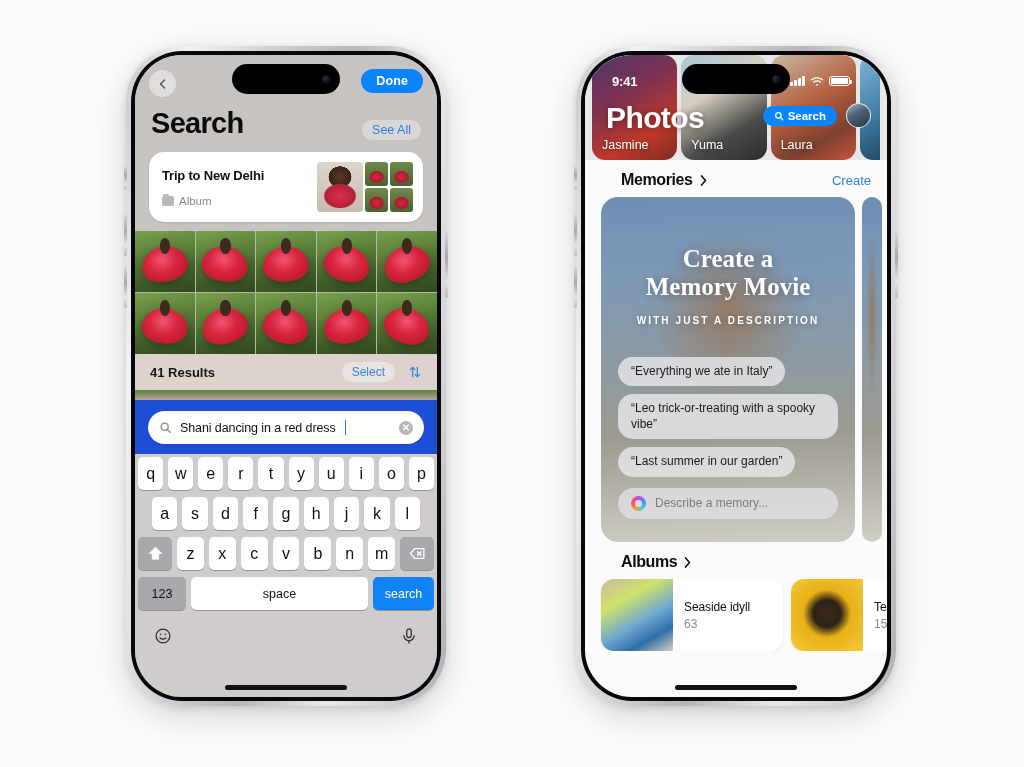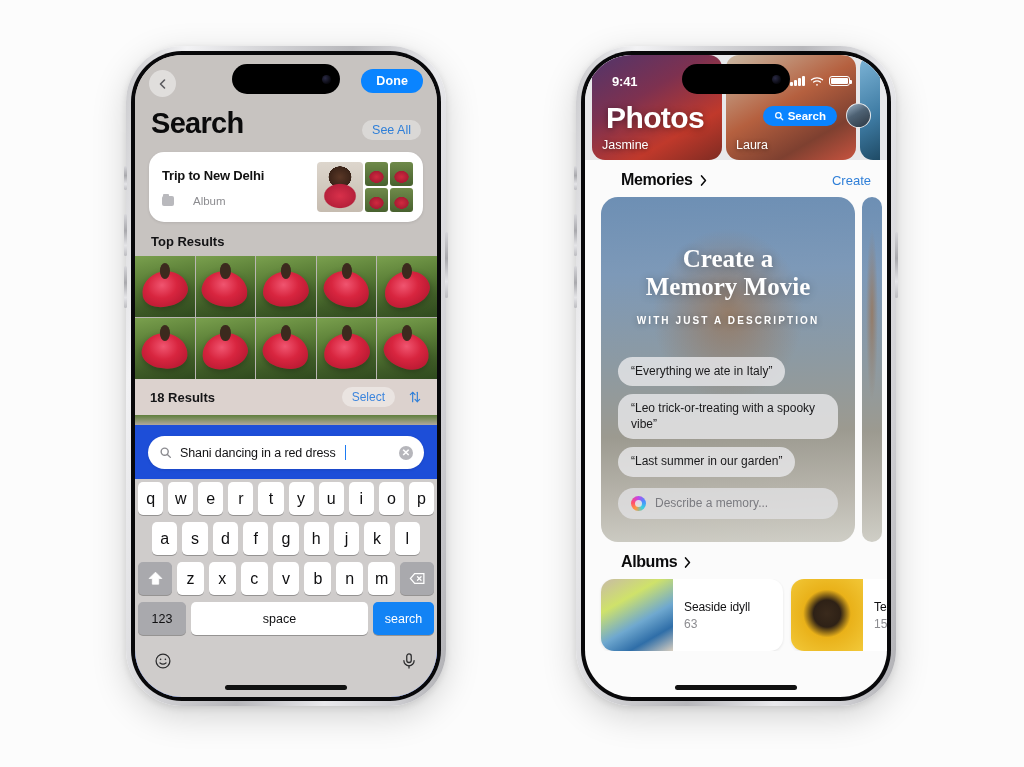--- a/index.html
+++ b/index.html
@@ -95,21 +95,21 @@
 
   .l-album-wrap { flex: none; padding: 5px 14px 9px 14px; background: #c7c3c0; }
   .album-card {
     background: #fff; border-radius: 15px;
     display: flex; align-items: center; justify-content: space-between;
     padding: 10px 10px 10px 13px;
     box-shadow: 0 1px 3px rgba(0,0,0,.10);
   }
   .album-meta { flex: 1; min-width: 0; }
   .album-name { font-size: 13px; font-weight: bold; color: #111; letter-spacing: -.2px; }
-  .album-sub { display: flex; align-items: center; gap: 19px; margin-top: 12px; }
+  .album-sub { display: flex; align-items: center; gap: 5px; margin-top: 12px; }
   .album-sub .glyph { width: 12px; height: 10px; background: #b9b9bd; border-radius: 2px; position: relative; }
   .album-sub .glyph::before {
     content: ""; position: absolute; top: -2px; left: 1px;
     width: 6px; height: 3px; background: #b9b9bd; border-radius: 1px 1px 0 0;
   }
   .album-sub span { font-size: 11.5px; color: #8c8c90; }
 
   .album-thumbs { display: flex; gap: 2px; }
   .thumb-big {
     width: 46px; height: 50px; border-radius: 4px;
@@ -391,37 +391,36 @@
               <div class="thumb-grid">
                 <div class="tg" style="--x:1"></div>
                 <div class="tg"></div>
                 <div class="tg"></div>
                 <div class="tg"></div>
               </div>
             </div>
           </div>
         </div>
 
-        <div class="l-section-label">Top Results</div>
 
         <div class="photo-grid">
           <div class="pcell" style="--rot:-12deg"></div>
           <div class="pcell" style="--rot:9deg"></div>
           <div class="pcell" style="--rot:-4deg"></div>
           <div class="pcell" style="--rot:16deg"></div>
           <div class="pcell" style="--rot:-20deg"></div>
           <div class="pcell" style="--rot:6deg"></div>
           <div class="pcell" style="--rot:-15deg"></div>
           <div class="pcell" style="--rot:13deg"></div>
           <div class="pcell" style="--rot:-8deg"></div>
           <div class="pcell" style="--rot:20deg"></div>
         </div>
 
         <div class="l-results-bar">
-          <div class="results-count">18 Results</div>
+          <div class="results-count">41 Results</div>
           <div class="results-right">
             <div class="select-pill">Select</div>
             <div class="sort-icon">
               <svg viewBox="0 0 24 24" fill="none" stroke="currentColor" stroke-width="2" stroke-linecap="round" stroke-linejoin="round">
                 <line x1="8" y1="4" x2="8" y2="20"></line>
                   <polyline points="4,8 8,4 12,8"></polyline>
                 <line x1="16" y1="20" x2="16" y2="4"></line>
                   <polyline points="20,16 16,20 12,16"></polyline>
               </svg>
             </div>
@@ -526,20 +525,23 @@
     <div class="side-btn" style="left:-2px; top:220px; width:3px; height:42px;"></div>
     <div class="side-btn" style="right:-2px; top:186px; width:3px; height:66px;"></div>
 
     <div class="phone-inner">
       <div class="screen r-screen">
 
         <div class="people-row">
           <div class="person p1">
             <span class="nm">Jasmine</span>
           </div>
+          <div class="person p2">
+            <span class="nm">Yuma</span>
+          </div>
           <div class="person p3">
             <span class="nm">Laura</span>
           </div>
           <div class="person p4"></div>
         </div>
 
         <div class="island">
           <div class="cam"></div>
         </div>
 

